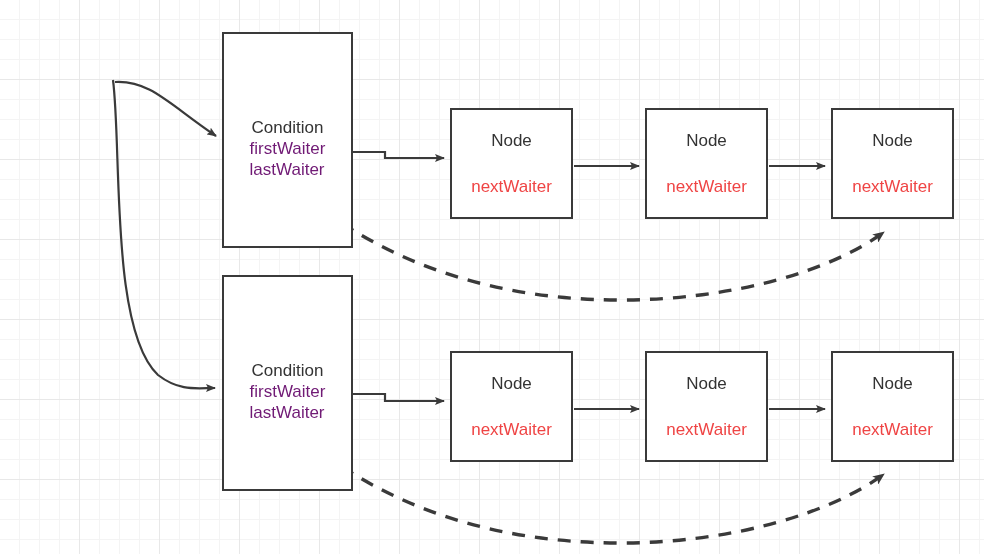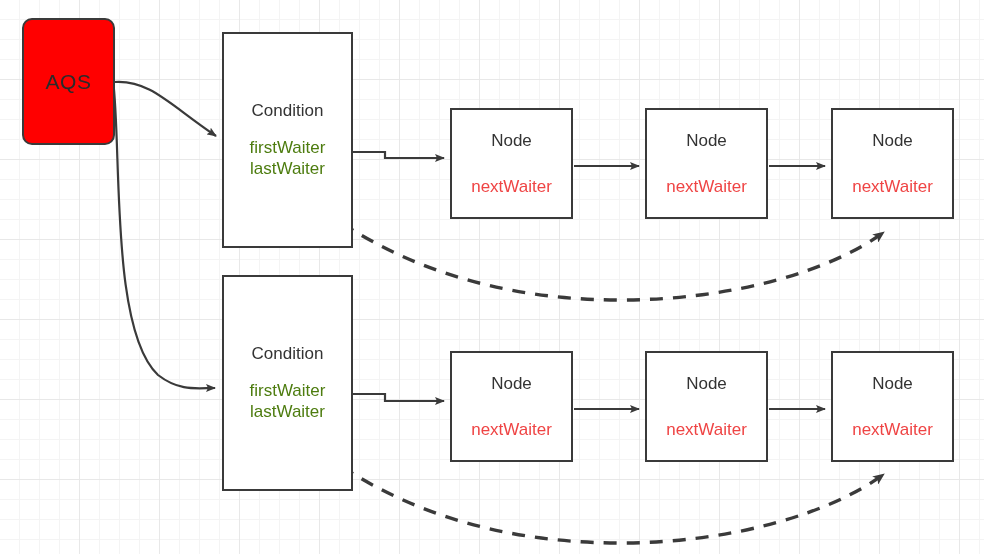--- a/index.html
+++ b/index.html
@@ -62,29 +62,28 @@
     width: 131px;
     height: 216px;
     background: #ffffff;
     border: 2px solid #3a3a3a;
     justify-content: flex-start;
   }
   .cond-box.row1 { top: 32px; }
   .cond-box.row2 { top: 275px; }
   .cond-title {
     font-size: 17px;
-    margin-top: 67px;
+    margin-top: 84px;
     color: #333333;
   }
   .cond-fields {
-    margin-top: 16px;
     font-size: 17px;
     line-height: 21px;
-    text-align: center;
-    color: #4d7c0f;
+    text-align: left;
+    color: #701a75;
   }
   .node-box {
     width: 123px;
     height: 111px;
     background: #ffffff;
     border: 2px solid #3a3a3a;
     justify-content: center;
   }
   .node-box.row1 { top: 108px; }
   .node-box.row2 { top: 351px; }
@@ -128,23 +127,20 @@
     <path d="M288,181 C360,248 470,300 620,300 C730,300 830,272 884,232" fill="none" stroke="#3a3a3a" stroke-width="3.4" stroke-dasharray="13 10" stroke-linecap="butt" marker-end="url(#arrowDash)"></path>
 
     <path d="M338,394 L385,394 L385,401 L444,401" fill="none" stroke="#3a3a3a" stroke-width="2.2" marker-end="url(#arrowSolid)"></path>
 
     <path d="M574,409 L639,409" fill="none" stroke="#3a3a3a" stroke-width="2.2" marker-end="url(#arrowSolid)"></path>
     <path d="M769,409 L825,409" fill="none" stroke="#3a3a3a" stroke-width="2.2" marker-end="url(#arrowSolid)"></path>
 
     <path d="M288,424 C360,492 470,543 620,543 C730,543 830,514 884,474" fill="none" stroke="#3a3a3a" stroke-width="3.4" stroke-dasharray="13 10" stroke-linecap="butt" marker-end="url(#arrowDash)"></path>
   </svg>
 
-  <div class="box aqs-box">
-    <span class="aqs-label">AQS</span>
-  </div>
 
   <div class="box cond-box row1">
     <span class="cond-title">Condition</span>
     <div class="cond-fields">
       <div>firstWaiter</div>
       <div>lastWaiter</div>
     </div>
   </div>
 
   <div class="box cond-box row2">

